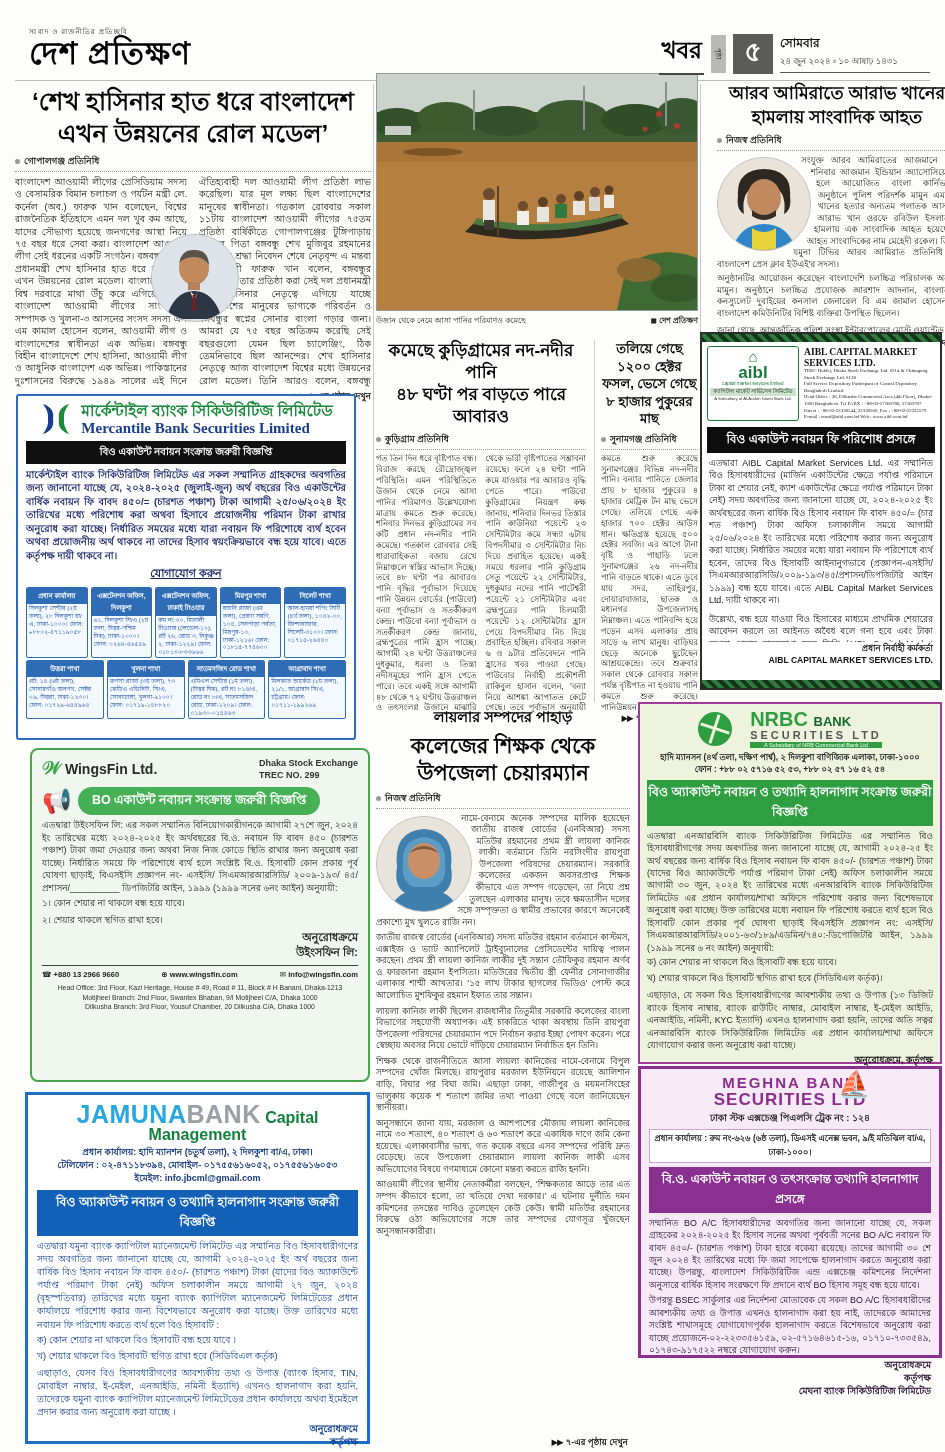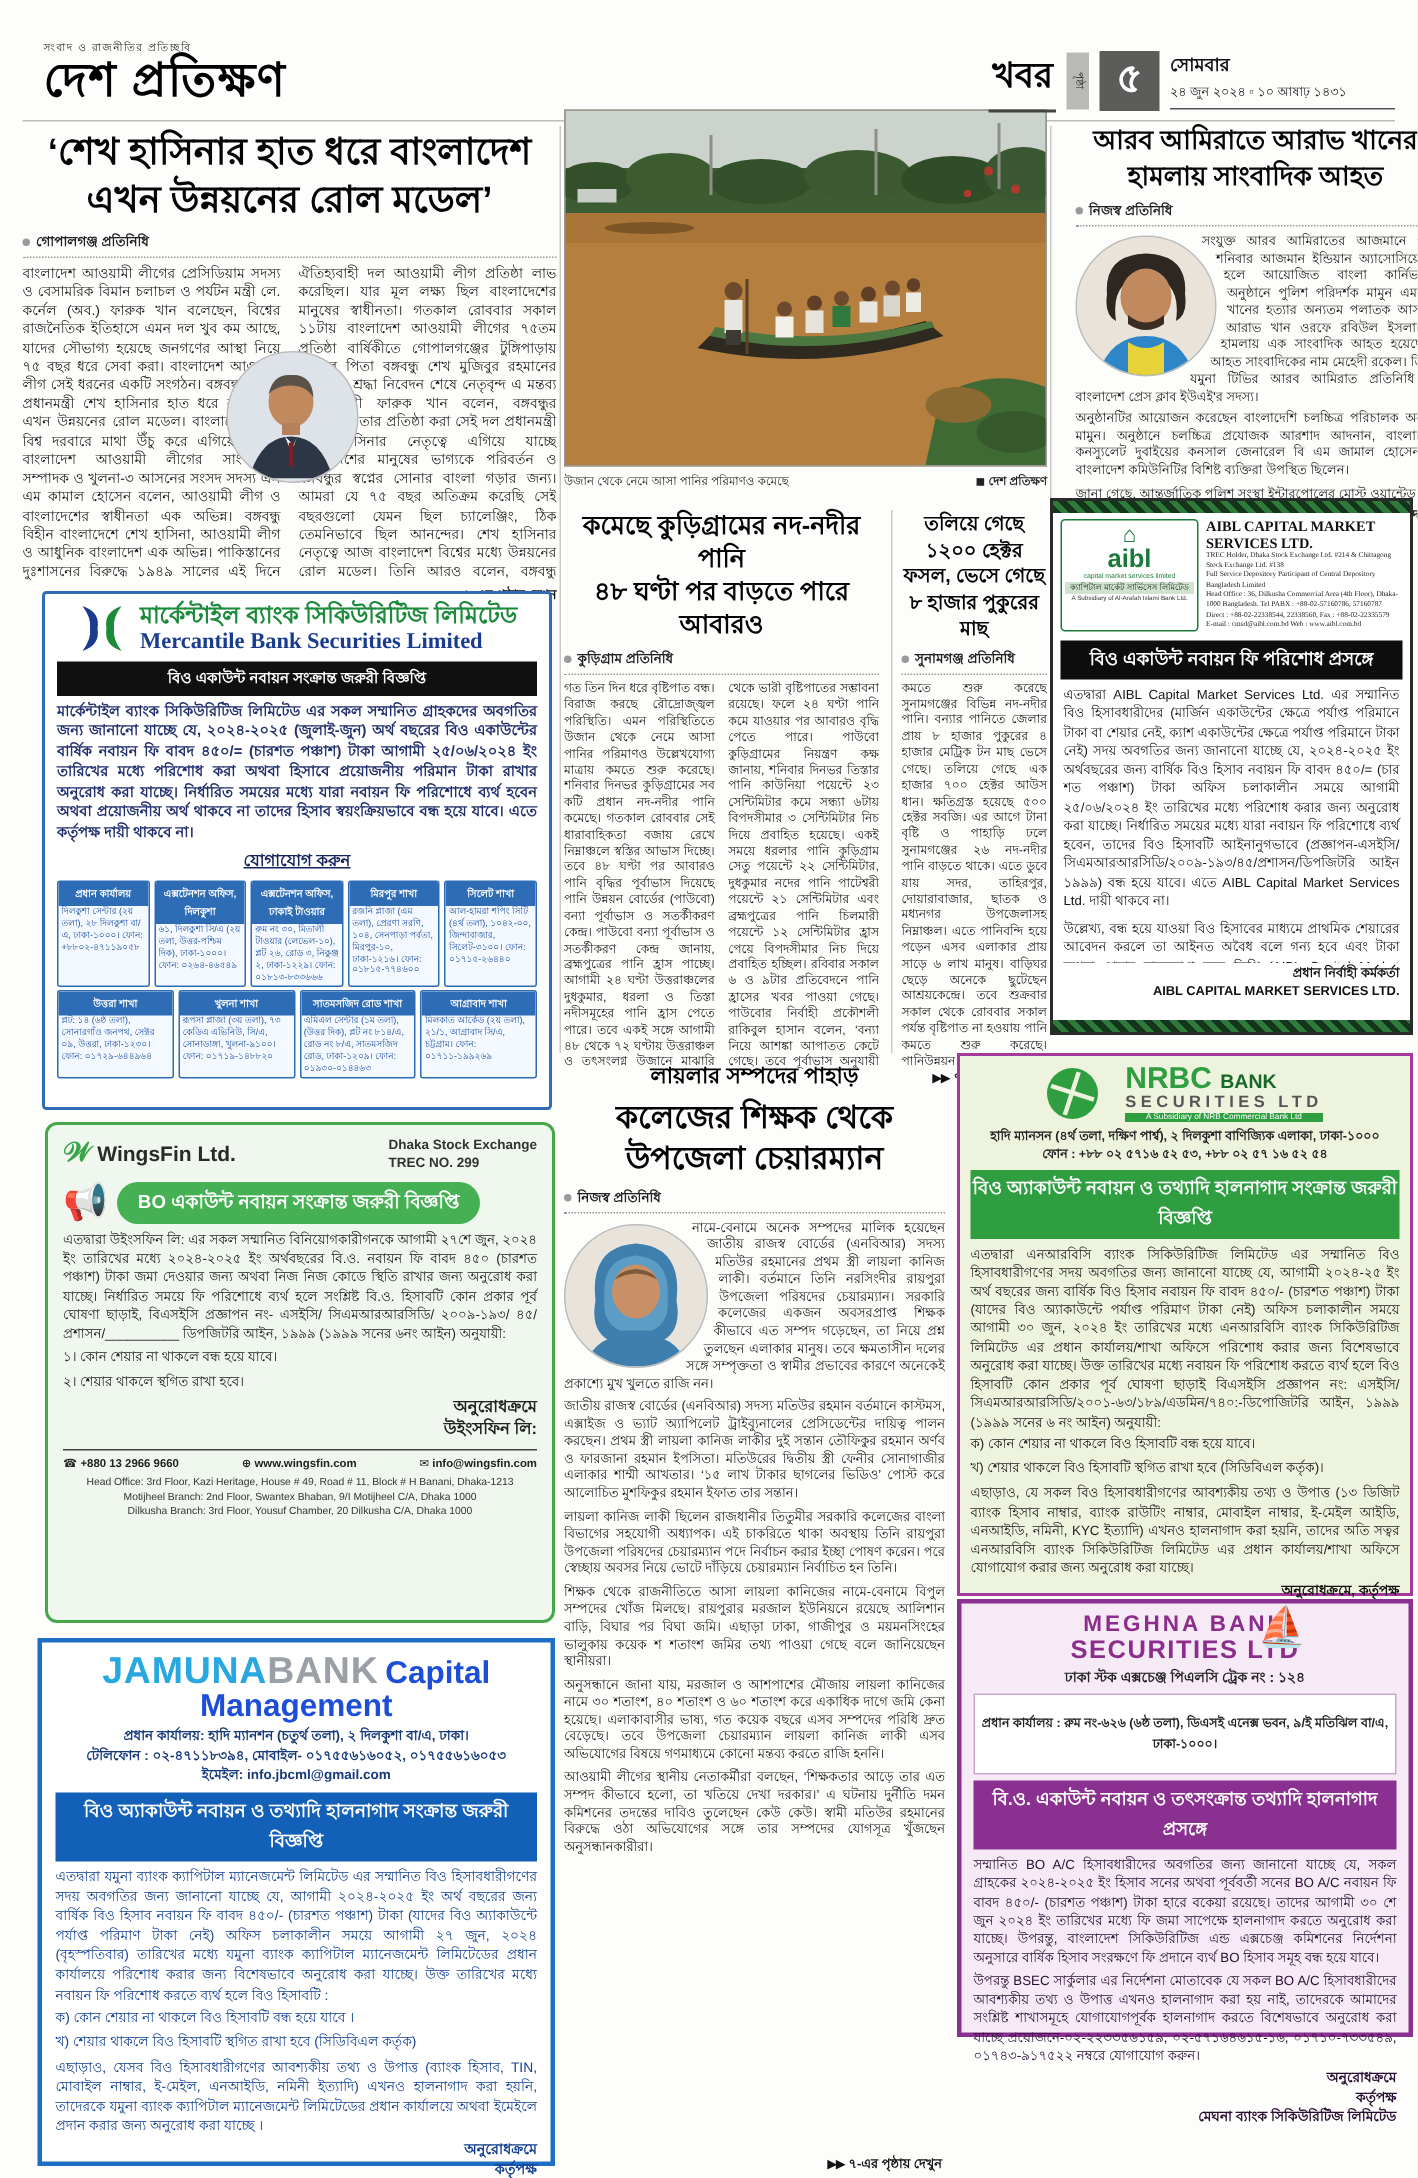--- a/index.html
+++ b/index.html
@@ -59,21 +59,21 @@
   .a3{left:376px;top:706px;width:254px;height:744px;}
   .a3 .kicker{font-size:14.5px;font-weight:800;text-align:center;color:#000;}
   .a3 .headline{font-size:21px;line-height:1.3;margin-top:2px;}
   .a3 .fl{float:left;width:94px;height:94px;margin:3px 8px 2px 0;shape-outside:circle(50%);}
   .a3-body{height:608px;overflow:hidden;}
   .a3 .body-txt{font-size:8.7px;line-height:1.33;margin:0 0 4px;}
   .a3 .cont{position:absolute;right:2px;bottom:0;background:#fdfdfb;padding-left:6px;}
   
   .ad-bar{color:#fff;font-weight:800;text-align:center;}
   
-  .mb{left:28px;top:394px;width:340px;height:346px;border:2px solid #2e6cb5;border-radius:3px;background:#fff;
+  .mb{left:16px;top:394px;width:340px;height:346px;border:2px solid #2e6cb5;border-radius:3px;background:#fff;
       box-sizing:border-box;padding:6px 8px;}
   .mb-logo{display:flex;align-items:center;justify-content:center;gap:8px;}
   .mb-mark{width:34px;height:34px;flex:none;}
   .mb-bn{font-size:15.5px;font-weight:800;color:#1b8a3a;line-height:1.15;}
   .mb-en{font-size:15px;font-weight:700;color:#1a3c8f;font-family:Liberation Serif, serif;}
   .mb .ad-bar{background:#101010;font-size:10px;padding:3px 0;margin:4px 0;}
   .mb-body{font-size:9.8px;line-height:1.38;text-align:justify;color:#22306e;font-weight:600;}
   .mb-contact{font-size:11px;font-weight:800;color:#17255c;text-align:center;text-decoration:underline;margin:3px 0;}
   .mb-grid{display:flex;gap:3px;margin-top:2px;}
   .mb-box{flex:1;border:1px solid #2e6cb5;border-radius:2px;overflow:hidden;background:#f4f8ff;}
@@ -94,21 +94,21 @@
   .wf-sign{text-align:right;font-size:11px;font-weight:800;color:#222;line-height:1.35;margin-top:2px;}
   .wf-rule{border-top:1px solid #444;margin:5px 0 4px;}
   .wf-crow{display:flex;justify-content:space-between;font-size:7.6px;font-weight:700;color:#222;}
   .wf-offices{font-size:6.9px;text-align:center;color:#333;line-height:1.4;margin-top:4px;}
   
   .jb{left:25px;top:1092px;width:345px;height:352px;border:3px solid #1e6ec6;background:#fff;
       box-sizing:border-box;padding:7px 9px;}
   .jb-logo{text-align:center;line-height:1;}
   .jb-j{font-size:25px;font-weight:800;color:#29a8e0;letter-spacing:.5px;}
   .jb-b{font-size:25px;font-weight:600;color:#9aa0a6;letter-spacing:.5px;}
-  .jb-cm{font-size:21px;font-weight:700;color:#1d4ed8;}
+  .jb-cm{font-size:16px;font-weight:700;color:#15803d;}
   .jb-addr{font-size:9px;font-weight:700;color:#173a7a;text-align:center;line-height:1.45;margin-top:3px;}
   .jb .ad-bar{background:#1260b8;font-size:12.3px;padding:3px 0;margin:5px 0 4px;}
   .jb-body{font-size:9.2px;line-height:1.42;text-align:justify;color:#14418f;}
   .jb-pt{font-size:9.2px;color:#14418f;margin-top:1px;}
   .jb-sign{text-align:right;font-size:9.6px;font-weight:800;color:#14418f;line-height:1.4;margin-top:3px;}
   
   .ai{left:700px;top:332px;width:242px;height:358px;border:2px solid #2b2b2b;background:#fff;
       box-sizing:border-box;display:flex;flex-direction:column;}
   .ai-strip{height:8px;background:repeating-linear-gradient(45deg,#14351c 0 4px,#2e7a3a 4px 8px);}
   .ai-head{display:flex;gap:5px;padding:4px 5px;}
@@ -142,21 +142,21 @@
   .nr-sign{text-align:right;font-size:9.2px;font-weight:800;color:#111;line-height:1.4;margin-top:2px;}
   
   .mg{left:638px;top:1066px;width:304px;height:292px;border:3px solid #8a3090;background:#f6eaf6;
       box-sizing:border-box;padding:6px 8px;}
   .mg-logo{text-align:center;line-height:1.05;position:relative;}
   .mg-sail{position:absolute;right:60px;top:-4px;font-size:26px;color:#8c2d8c;}
   .mg-l1{font-size:15px;font-weight:800;letter-spacing:2px;color:#8c2d8c;}
   .mg-l2{font-size:17px;font-weight:800;letter-spacing:1px;color:#8c2d8c;}
   .mg-trec{font-size:9.3px;font-weight:800;color:#222;text-align:center;margin-top:2px;}
   .mg-addr{font-size:8.4px;font-weight:700;color:#222;text-align:center;background:#fff;border:1px solid #c9a3cc;
-           padding:12px 1px;margin-top:3px;}
+           padding:2px 1px;margin-top:3px;}
   .mg .ad-bar{background:#8a3090;font-size:12px;padding:3px 0;margin:4px 0;}
   .mg-body{font-size:8.9px;line-height:1.4;text-align:justify;color:#2a0f33;}
   .mg-sign{text-align:right;font-size:9.2px;font-weight:800;color:#2a0f33;line-height:1.4;margin-top:2px;}
 </style>
 </head>
 <body>
 
 <div class="page">
 
   <div class="vrule" style="left:373px;top:84px;height:618px;"></div>

